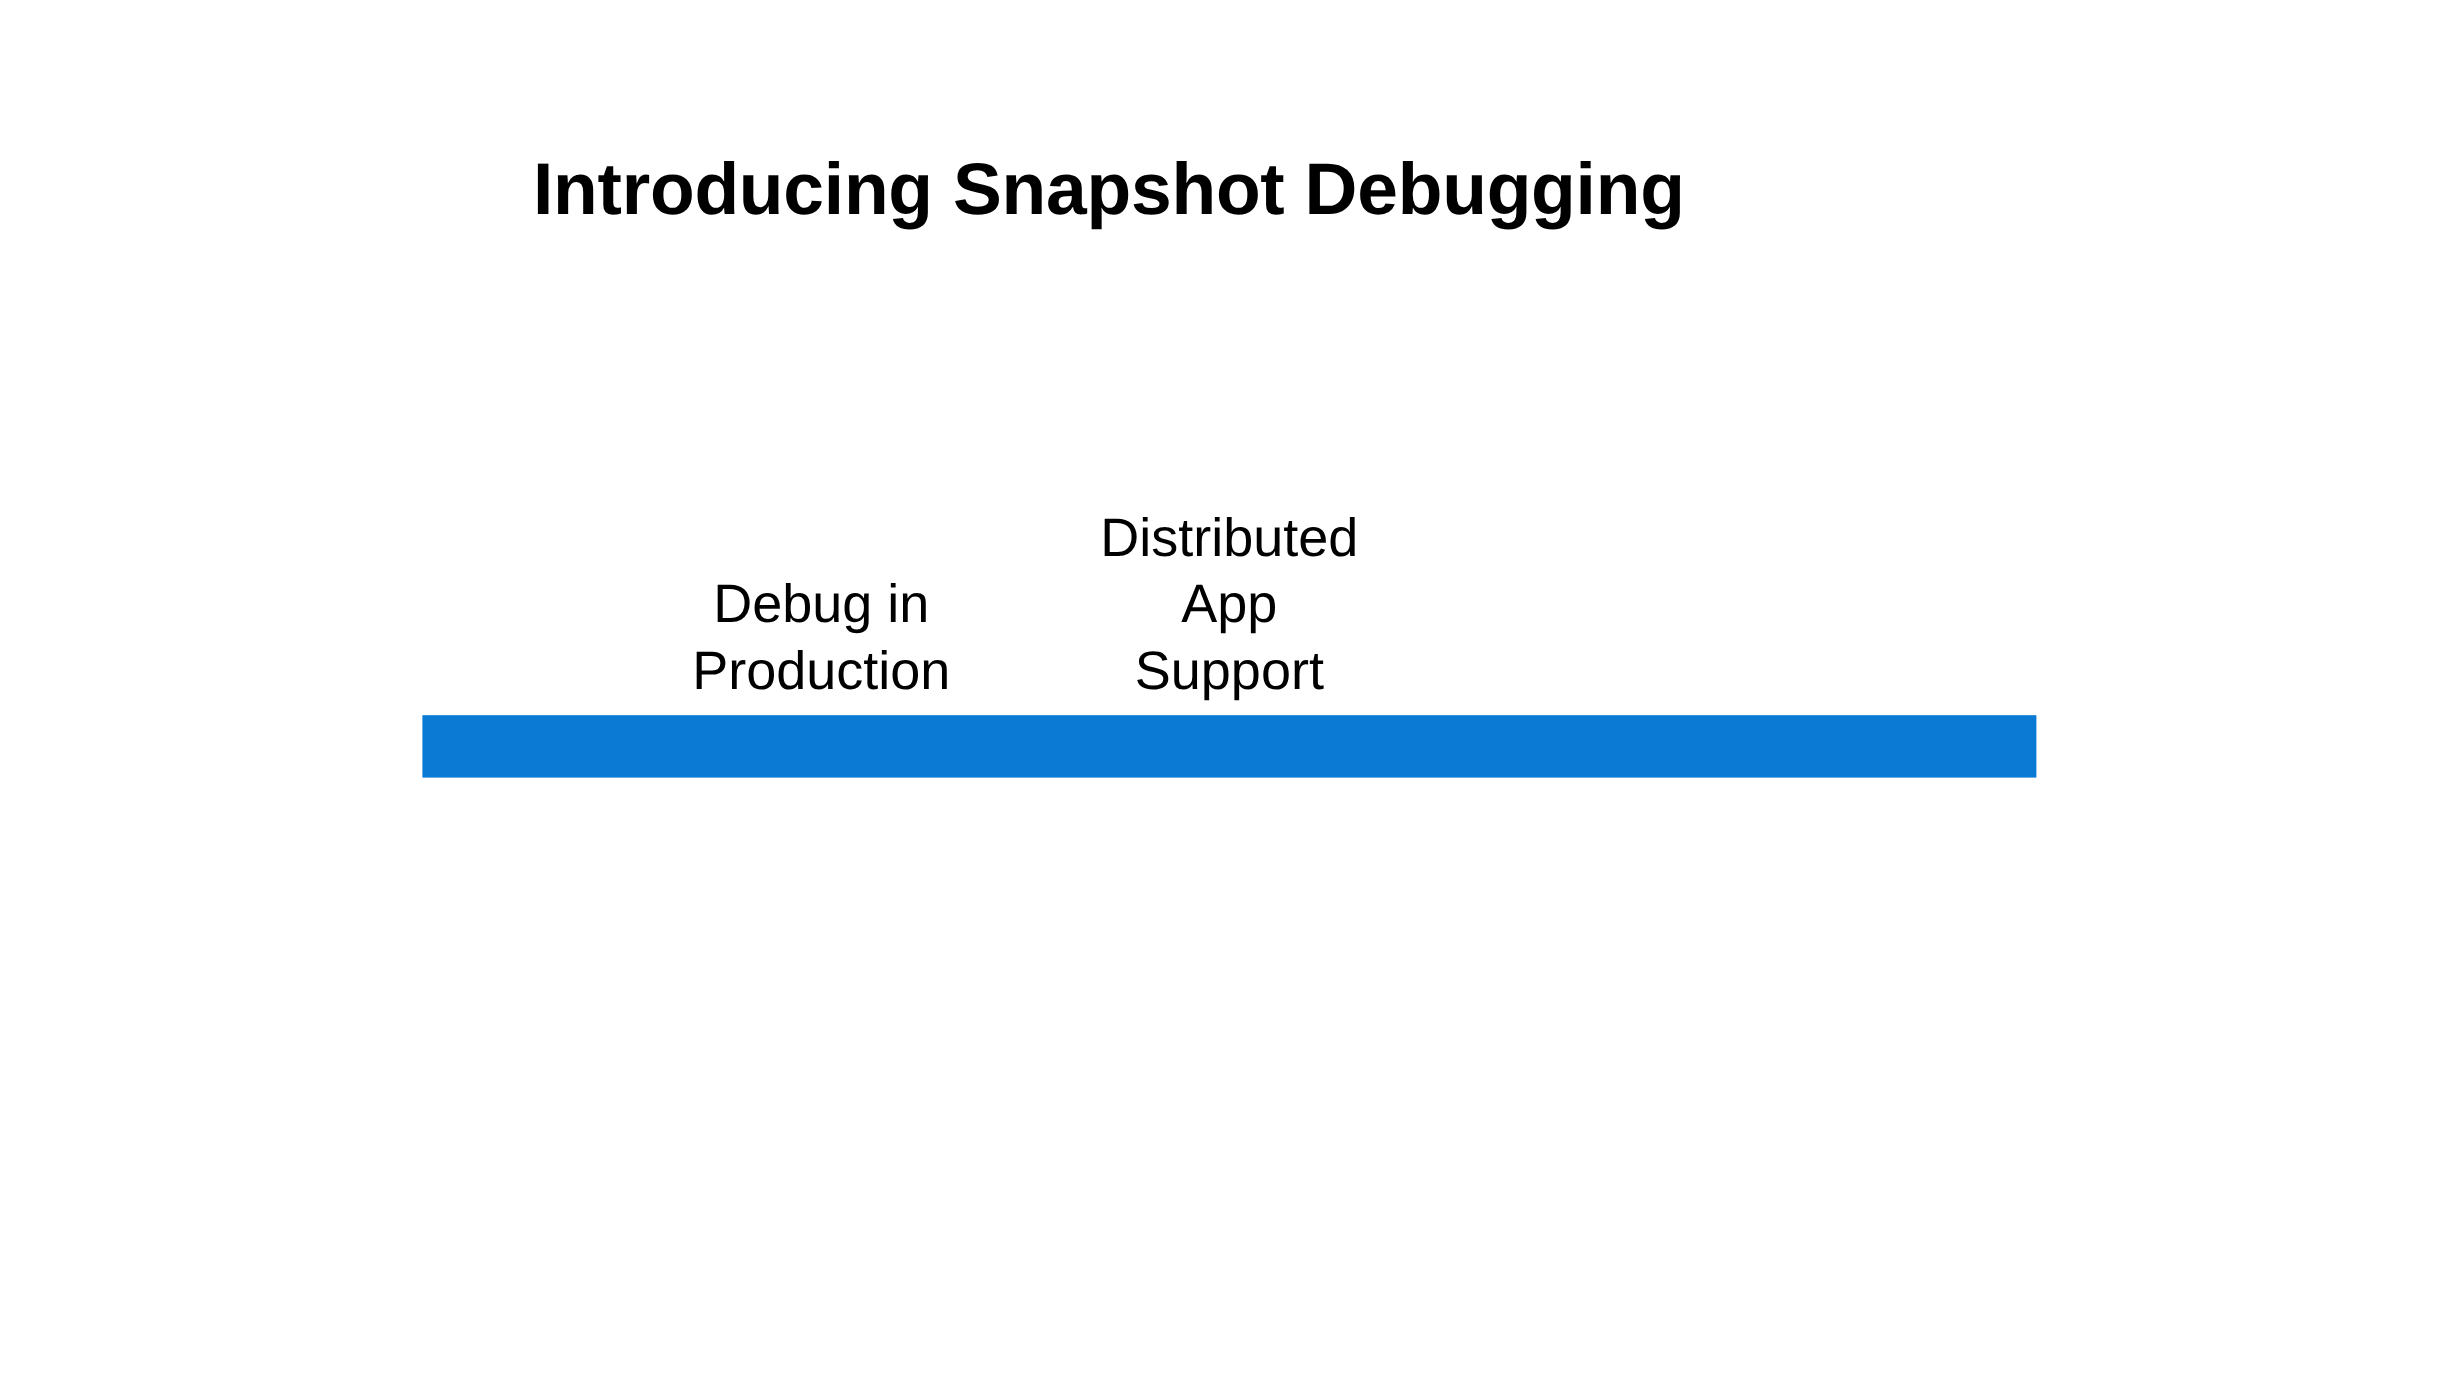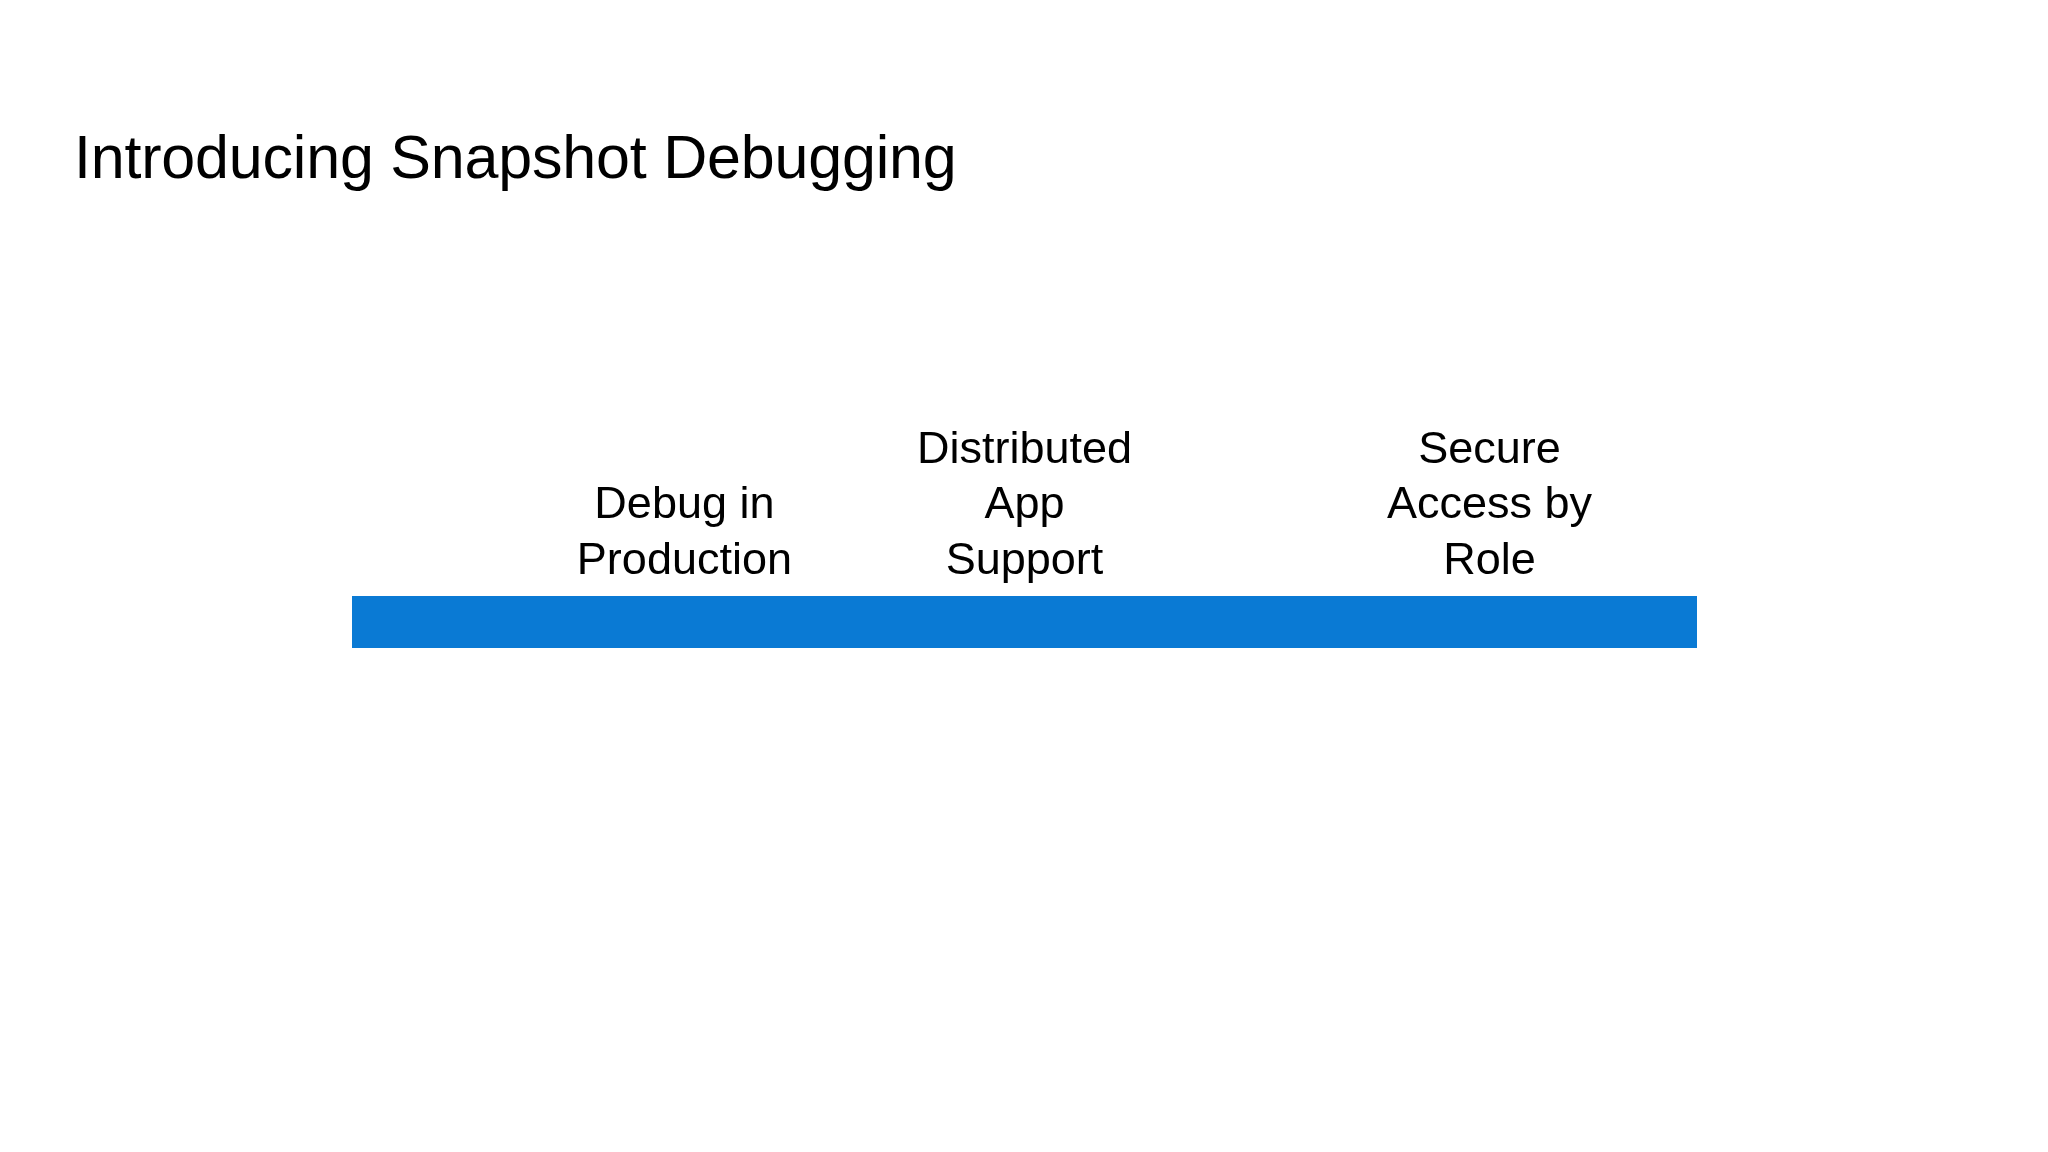--- a/index.html
+++ b/index.html
@@ -21,25 +21,26 @@
     background: #FFFFFF;
   }
 
   
   #slide-title {
     position: absolute;
     left: 74px;
     top: 84px;
     width: 1700px;
     font-size: 61px;
-    font-weight: normal;
+    font-weight: bold;
     line-height: 1.08;
     color: #000000;
     letter-spacing: -0.2px;
     white-space: nowrap;
+    text-align: center;
   }
 
   
   #diagram {
     position: absolute;
     left: 352px;
     top: 300px;
     width: 1345px;
     height: 348px;
   }
@@ -103,25 +104,20 @@
         <div class="pillar-label">Debug in
 Production</div>
       </div>
 
       <div class="pillar col-1">
         <div class="pillar-label">Distributed
 App
 Support</div>
       </div>
 
-      <div class="pillar col-2">
-        <div class="pillar-label">Secure
-Access by
-Role</div>
-      </div>
 
     </div>
 
     <div id="base-bar"></div>
 
   </div>
 
 </div>
 
 </body></html>

